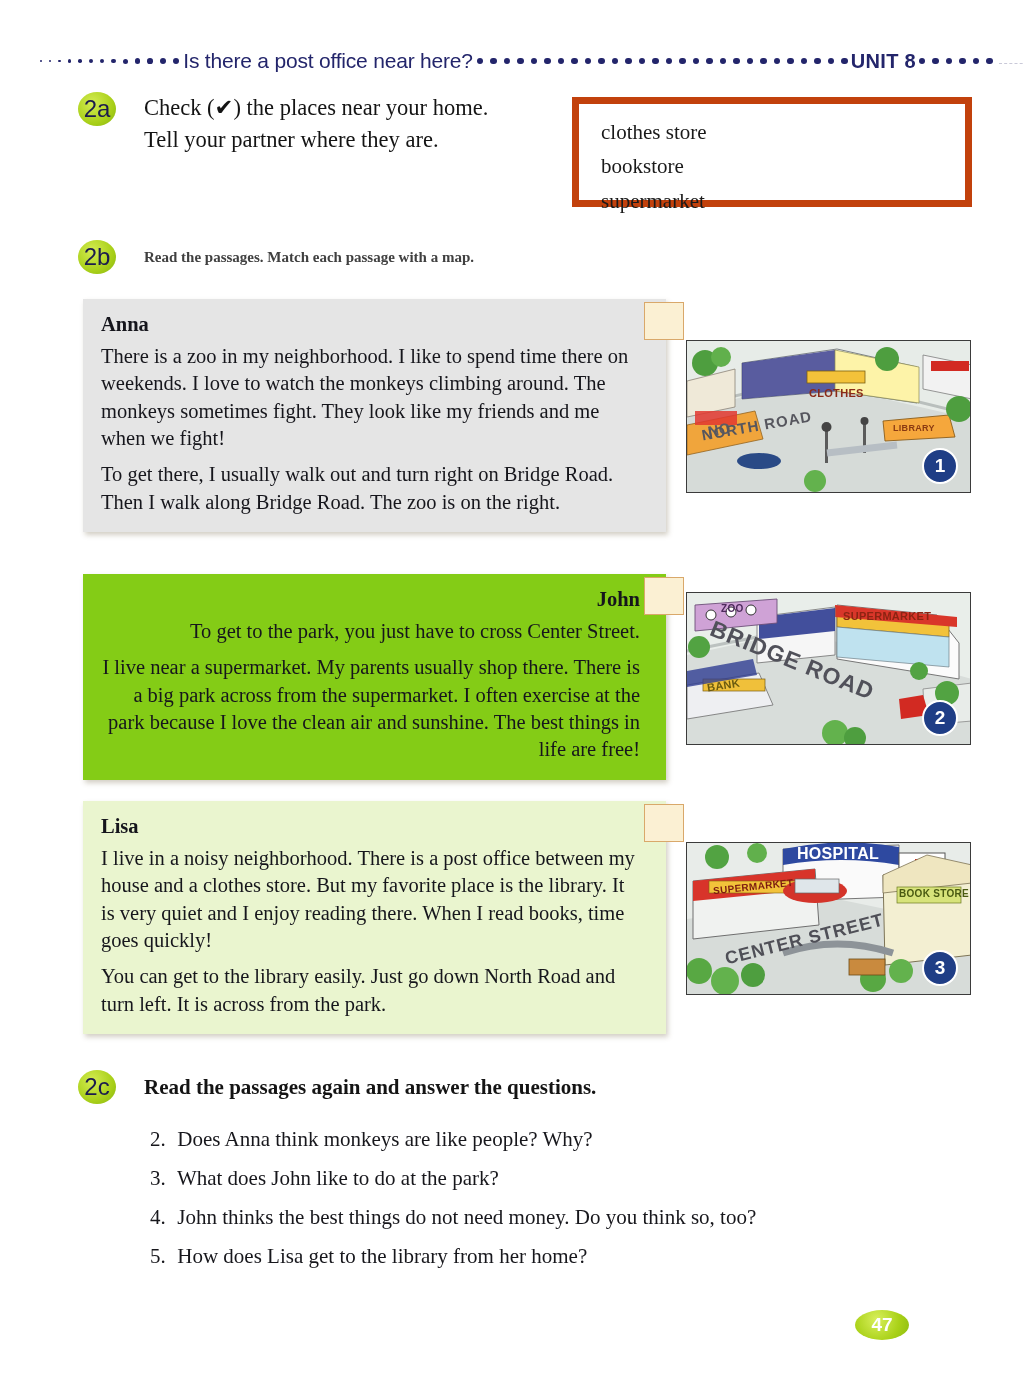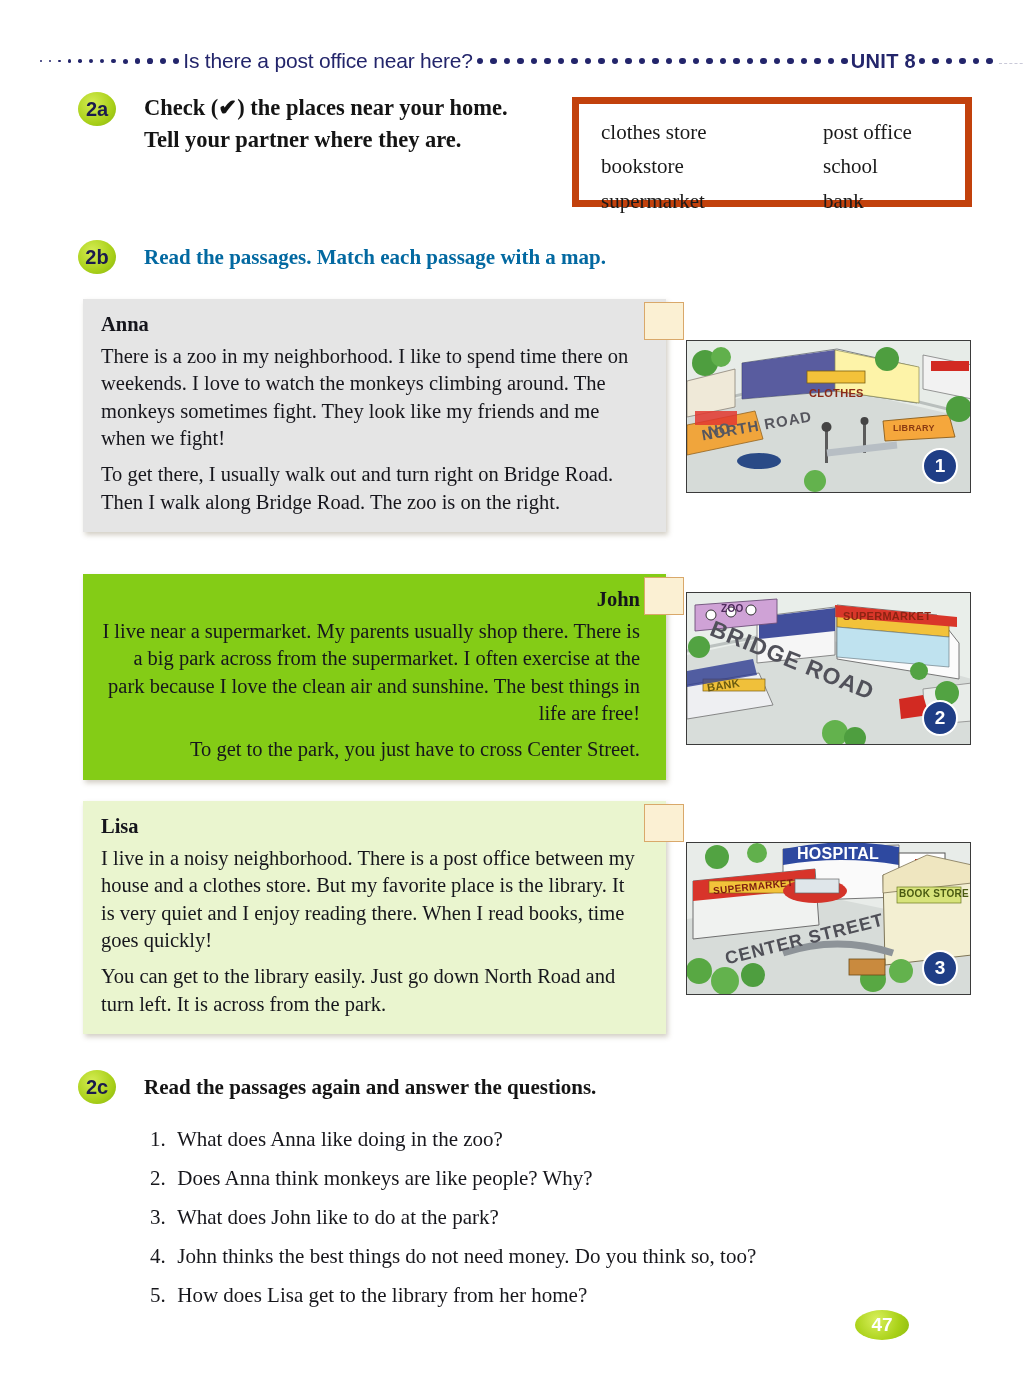--- a/index.html
+++ b/index.html
@@ -63,42 +63,42 @@
   }
 
   
   .badge {
     width: 38px;
     height: 34px;
     border-radius: 50%;
     background: radial-gradient(circle at 38% 32%, #d4ec52 0%, #a8cf18 62%, #86b310 100%);
     color: #1b1b4d;
     font-family: "Liberation Sans", sans-serif;
-    font-weight: bold;
-    font-size: 20px;
+    font-weight: normal;
+    font-size: 24px;
     display: flex;
     align-items: center;
     justify-content: center;
     flex: 0 0 auto;
   }
 
   
   .sec2a {
     position: absolute;
     left: 78px;
     top: 92px;
     width: 900px;
     display: flex;
     align-items: flex-start;
   }
   .sec2a .instr {
     margin-left: 28px;
     width: 380px;
     font-size: 22.5px;
-    font-weight: bold;
+    font-weight: normal;
     line-height: 1.42;
     color: #141414;
   }
   .wordbox {
     position: absolute;
     left: 572px;
     top: 97px;
     width: 400px;
     height: 110px;
     border: 7px solid #c2410c;
@@ -121,23 +121,23 @@
   
   .sec2b {
     position: absolute;
     left: 78px;
     top: 240px;
     display: flex;
     align-items: center;
   }
   .sec2b .instr {
     margin-left: 28px;
-    font-size: 21px;
-    font-weight: bold;
-    color: #0369a1;
+    font-size: 15px;
+    font-weight: bold;
+    color: #404040;
     white-space: nowrap;
   }
 
   
   .passage {
     position: absolute;
     left: 83px;
     width: 583px;
     box-sizing: border-box;
     padding: 14px 26px 16px 18px;
@@ -338,44 +338,39 @@
   <div class="badge">2a</div>
   <div class="instr">Check (✔) the places near your home. Tell your partner where they are.</div>
 </div>
 
 <div class="wordbox">
   <div class="col left">
     <div class="word">clothes store</div>
     <div class="word">bookstore</div>
     <div class="word">supermarket</div>
   </div>
-  <div class="col">
-    <div class="word">post office</div>
-    <div class="word">school</div>
-    <div class="word">bank</div>
-  </div>
 </div>
 
 <div class="sec2b">
   <div class="badge">2b</div>
   <div class="instr">Read the passages. Match each passage with a map.</div>
 </div>
 
 <div class="passage" id="passage-anna">
   <div class="tabsquare"></div>
   <div class="pname">Anna</div>
   <p>There is a zoo in my neighborhood. I like to spend time there on weekends. I love to watch the monkeys climbing around. The monkeys sometimes fight. They look like my friends and me when we fight!</p>
   <p>To get there, I usually walk out and turn right on Bridge Road. Then I walk along Bridge Road. The zoo is on the right.</p>
 </div>
 
 <div class="passage" id="passage-john">
   <div class="tabsquare"></div>
   <div class="pname">John</div>
+  <p>To get to the park, you just have to cross Center Street.</p>
   <p>I live near a supermarket. My parents usually shop there. There is a big park across from the supermarket. I often exercise at the park because I love the clean air and sunshine. The best things in life are free!</p>
-  <p>To get to the park, you just have to cross Center Street.</p>
 </div>
 
 <div class="passage" id="passage-lisa">
   <div class="tabsquare"></div>
   <div class="pname">Lisa</div>
   <p>I live in a noisy neighborhood. There is a post office between my house and a clothes store. But my favorite place is the library. It is very quiet and I enjoy reading there. When I read books, time goes quickly!</p>
   <p>You can get to the library easily. Just go down North Road and turn left. It is across from the park.</p>
 </div>
 
 <div class="mapthumb" id="map-1">
@@ -480,24 +475,20 @@
   <div class="mapnum">3</div>
 </div>
 
 <div class="sec2c">
   <div class="badge">2c</div>
   <div class="instr">Read the passages again and answer the questions.</div>
 </div>
 
 <div class="qlist">
   <div class="q">
-    <span class="qnum">1.</span>
-    <span>What does Anna like doing in the zoo?</span>
-  </div>
-  <div class="q">
     <span class="qnum">2.</span>
     <span>Does Anna think monkeys are like people? Why?</span>
   </div>
   <div class="q">
     <span class="qnum">3.</span>
     <span>What does John like to do at the park?</span>
   </div>
   <div class="q">
     <span class="qnum">4.</span>
     <span>John thinks the best things do not need money. Do you think so, too?</span>

